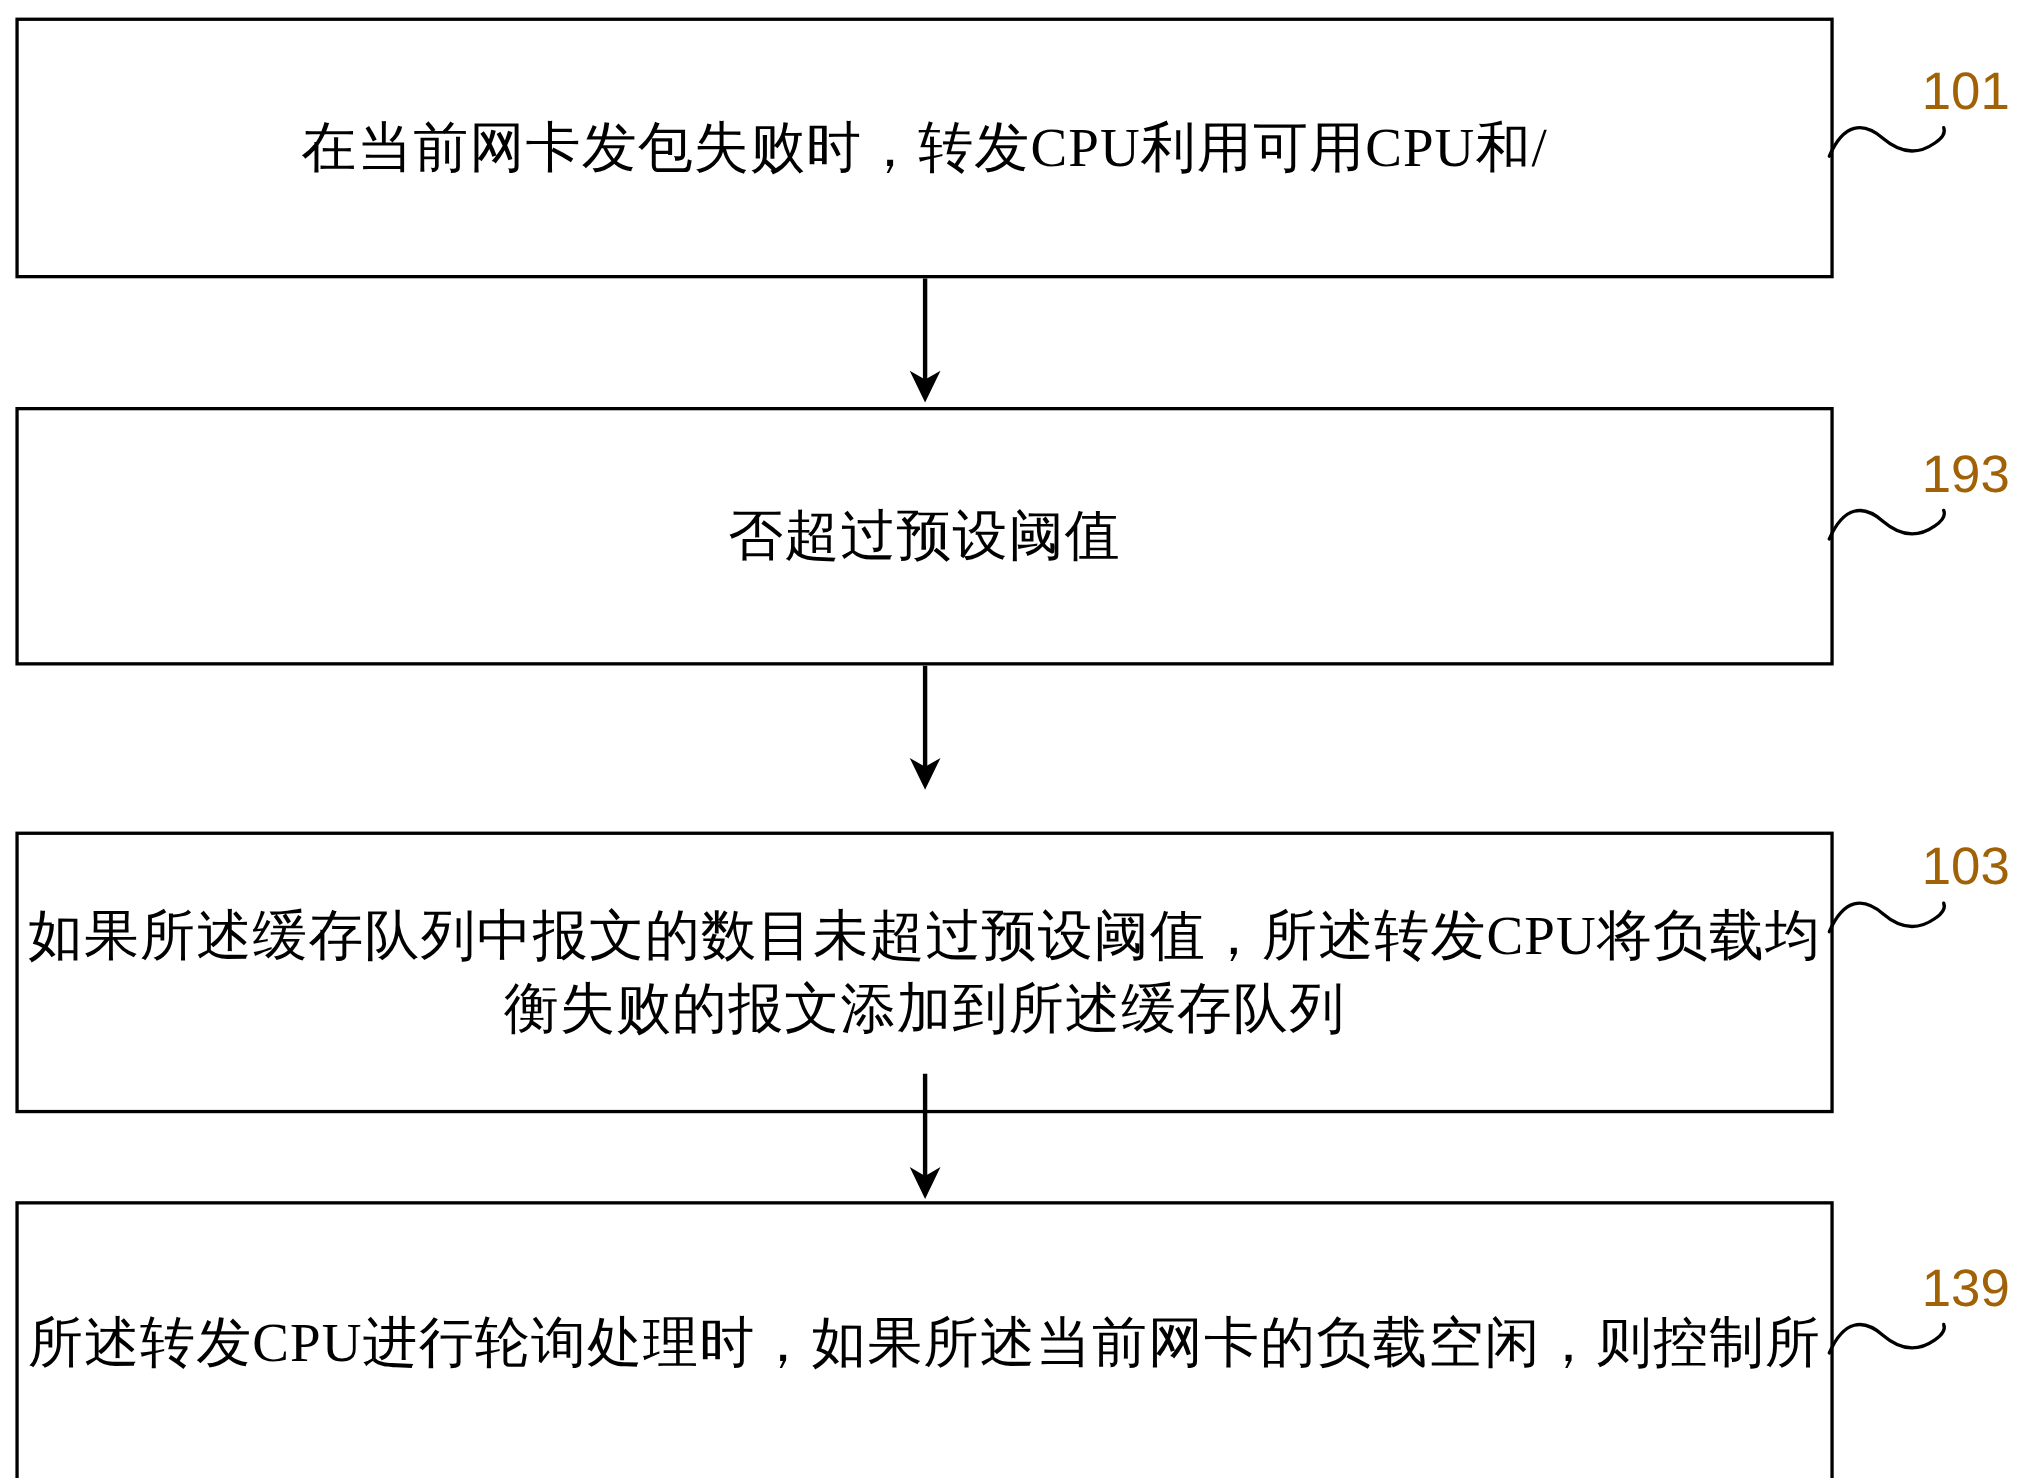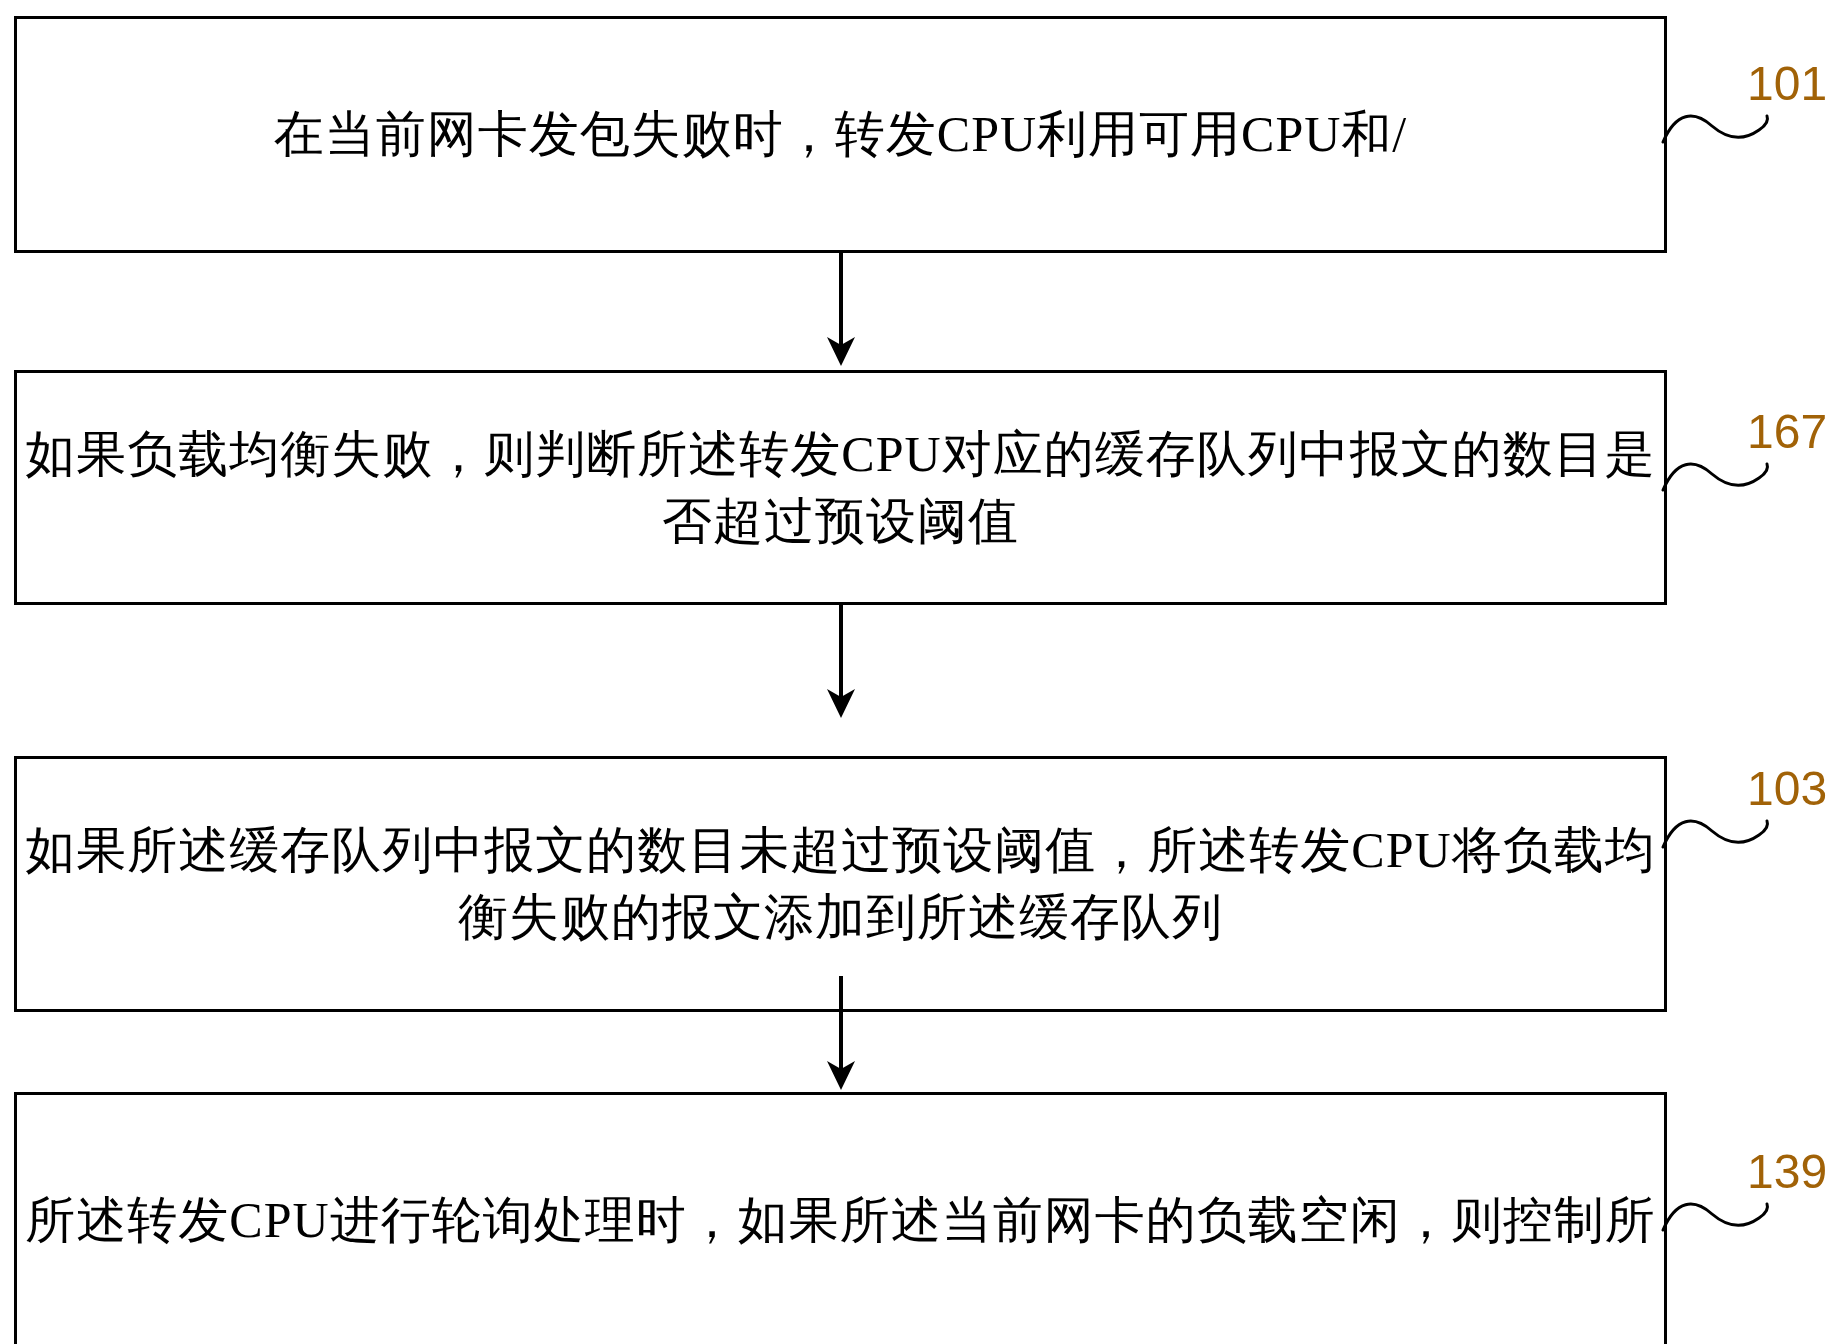--- a/index.html
+++ b/index.html
@@ -76,29 +76,28 @@
 
   <div class="arrow" style="top:253px;">
     <svg width="44" height="115" viewBox="0 0 44 115">
       <line x1="22" y1="0" x2="22" y2="96" stroke="#000" stroke-width="4"></line>
       <polygon points="8,84 22,92 36,84 22,113" fill="#000"></polygon>
     </svg>
   </div>
 
   <div class="flow-box" style="top:370px; height:235px;">
     <div class="box-text">
-      <div>如果负载均衡失败，则判断所述转发CPU对应的缓存队列中报文的数目是</div>
       <div>否超过预设阈值</div>
     </div>
   </div>
   <div class="ref-group" style="top:408px;">
     <svg class="squiggle" width="112" height="56" viewBox="0 0 112 56">
       <path d="M3,42 C16,12 34,10 52,26 C66,38 82,42 99,30 C105,26 109,21 107,16" stroke="#000" stroke-width="3" fill="none" stroke-linecap="round"></path>
     </svg>
-    <span class="ref-num">167</span>
+    <span class="ref-num">193</span>
   </div>
 
   <div class="arrow" style="top:605px;">
     <svg width="44" height="115" viewBox="0 0 44 115">
       <line x1="22" y1="0" x2="22" y2="96" stroke="#000" stroke-width="4"></line>
       <polygon points="8,84 22,92 36,84 22,113" fill="#000"></polygon>
     </svg>
   </div>
 
   <div class="flow-box" style="top:756px; height:256px;">

